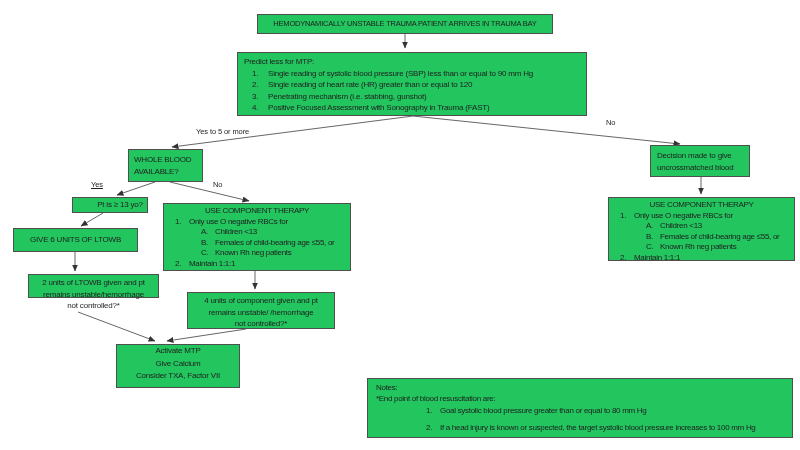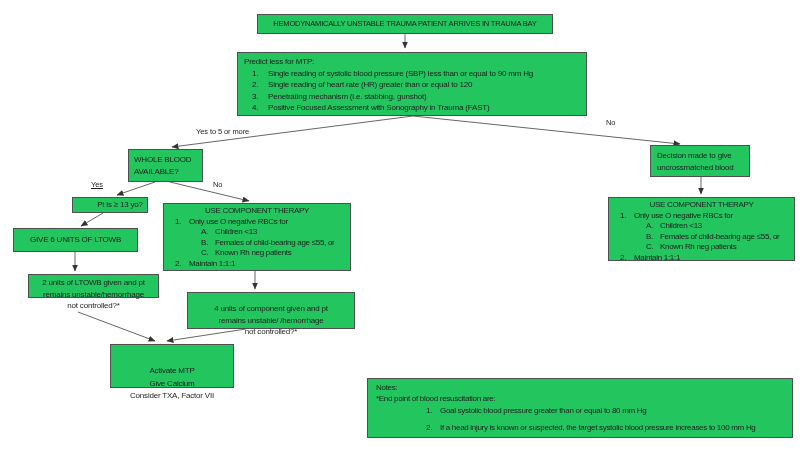--- a/index.html
+++ b/index.html
@@ -20,22 +20,22 @@
   
   #predict-box{left:237px;top:52px;width:350px;height:64px;padding:3px 4px 0 6px;line-height:11.5px;}
   .li{display:flex;}
   .li .num{flex:none;width:16px;margin-left:8px;}
   .li .txt{flex:1;white-space:nowrap;}
   
   #whole-blood-box{left:128px;top:149px;width:75px;height:33px;padding:4px 3px 0 5px;line-height:12px;}
   #pt-box{left:72px;top:197px;width:76px;height:16px;line-height:14px;padding-left:20px;}
   #give-box{left:13px;top:228px;width:125px;height:24px;line-height:22px;}
   #ltowb-result-box{left:10px;top:274px;width:131px;height:24px;padding-top:2px;line-height:11.5px;margin-left:18px;}
-  #four-units-box{left:187px;top:292px;width:168px;height:37px;padding-top:10px;line-height:11.5px;}
-  #activate-box{left:110px;top:344px;width:124px;height:44px;padding-top:20px;line-height:12.5px;}
+  #four-units-box{left:187px;top:292px;width:148px;height:37px;padding-top:2px;line-height:11.5px;}
+  #activate-box{left:116px;top:344px;width:124px;height:44px;padding-top:0;line-height:12.5px;}
   #decision-box{left:650px;top:145px;width:100px;height:32px;padding:4px 4px 0 6px;line-height:11.5px;}
   
   .comp{padding:2px 3px 0 3px;line-height:10.6px;letter-spacing:-0.3px;}
   #component-mid-box{left:163px;top:203px;width:188px;height:68px;}
   #component-right-box{left:608px;top:197px;width:187px;height:64px;}
   .comp .num{width:14px;margin-left:8px;}
   .comp .sub .num{margin-left:34px;}
   
   #notes-box{left:367px;top:378px;width:426px;height:60px;padding:4px 4px 0 8px;line-height:10.5px;letter-spacing:-0.3px;}
   #notes-box .li{margin-top:2px;}

